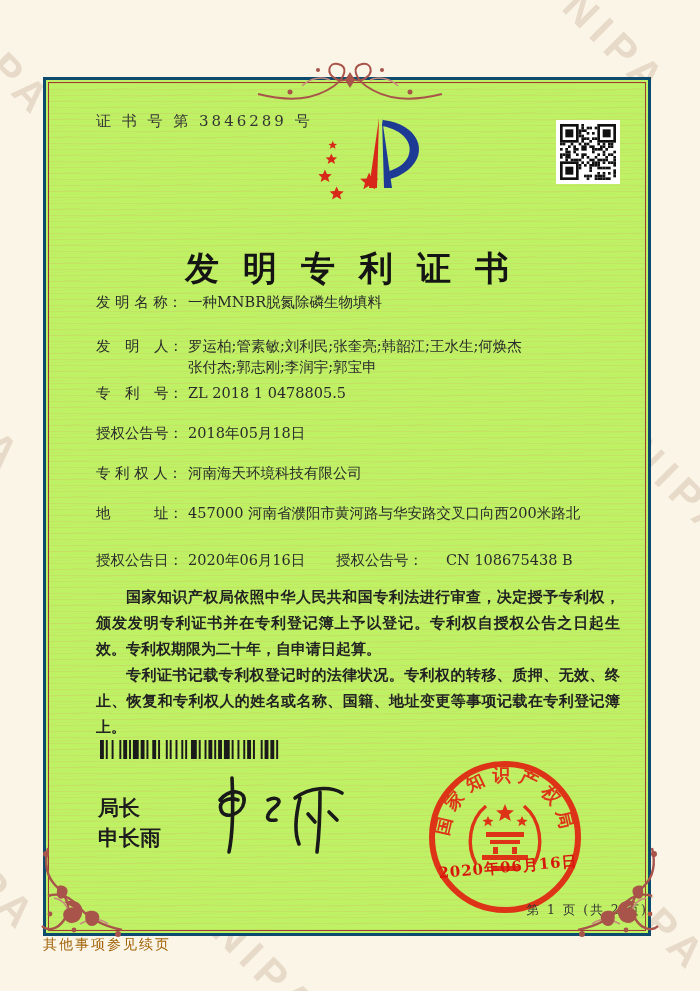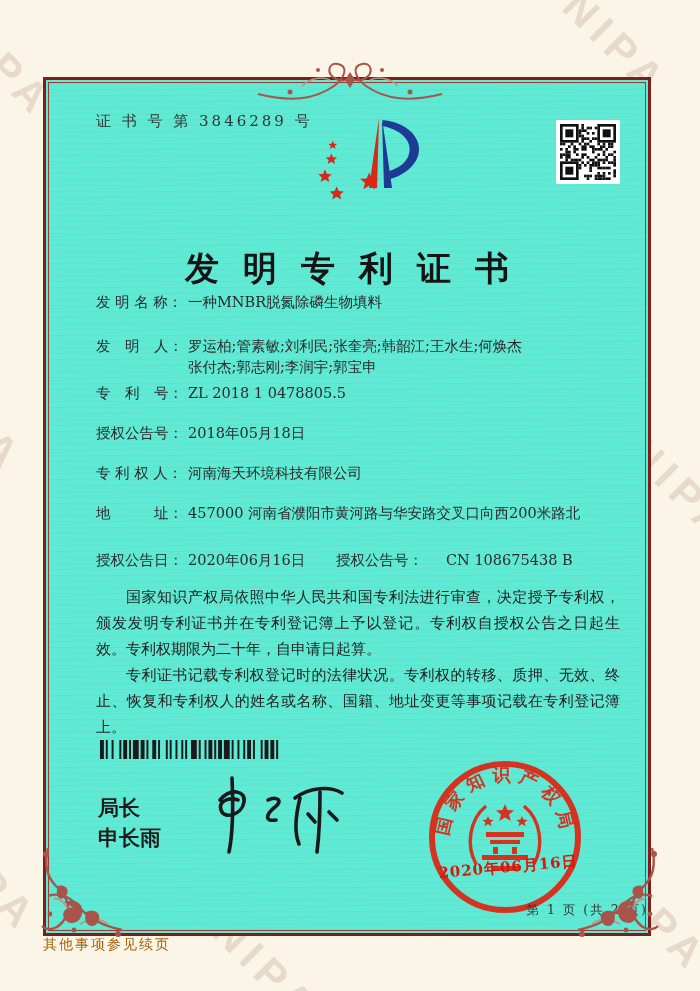--- a/index.html
+++ b/index.html
@@ -7,21 +7,21 @@
        font-family:"DejaVu Serif","Liberation Serif",serif;color:#222;}
   .page{position:relative;width:700px;height:991px;background:#fbf5e8;overflow:hidden;}
 
   
   .wm{position:absolute;font-family:"Liberation Sans",sans-serif;font-weight:bold;
       font-size:42px;letter-spacing:8px;color:rgba(186,156,125,0.30);
       transform:rotate(45deg);transform-origin:left top;white-space:nowrap;pointer-events:none;}
 
   
   .frame{position:absolute;left:43px;top:77px;width:602px;height:853px;
-         border:3px solid #7f1d1d;background:#5eead4;}
+         border:3px solid #0c4a6e;background:#bef264;}
   .frame-liner{position:absolute;inset:2px;border:1px solid #9e3a30;
         background:repeating-linear-gradient(180deg,rgba(219,148,104,0.16) 0 1px,rgba(0,0,0,0) 1px 6px),
                    repeating-linear-gradient(177deg,rgba(219,148,104,0.08) 0 1px,rgba(0,0,0,0) 1px 9px);}
 
   .ornament-top{position:absolute;left:50%;top:52px;transform:translateX(-50%);z-index:3;}
   .flourish{position:absolute;z-index:3;}
   .flourish.left{left:34px;top:846px;}
   .flourish.right{left:574px;top:846px;transform:scaleX(-1);}
 
   .cert-number{position:absolute;left:50px;top:32px;font-size:15px;letter-spacing:3px;color:#333;}
@@ -41,21 +41,21 @@
   .row.r-inventors{top:256px;}
   .row.r-patno{top:303px;}
   .row.r-filing{top:343px;}
   .row.r-patentee{top:383px;}
   .row.r-address{top:423px;}
   .row.r-grant{top:470px;}
   .row.r-grant .label2{position:absolute;left:240px;top:0;white-space:nowrap;}
   .row.r-grant .value2{position:absolute;left:350px;top:0;white-space:nowrap;}
 
   .body-text{position:absolute;left:50px;top:504px;width:524px;font-size:15px;
-             line-height:26px;text-align:justify;color:#222;}
+             line-height:26px;text-align:justify;color:#222;font-weight:bold;}
   .body-text p{margin:0;text-indent:2em;}
 
   .barcode{position:absolute;left:54px;top:660px;}
 
   .sig-label{position:absolute;font-family:"Liberation Sans",sans-serif;
              font-size:21px;font-weight:600;color:#1d1d1d;}
   .sig-title{left:52px;top:714px;}
   .sig-name{left:52px;top:744px;}
   .sig-script{position:absolute;left:150px;top:690px;}
 

